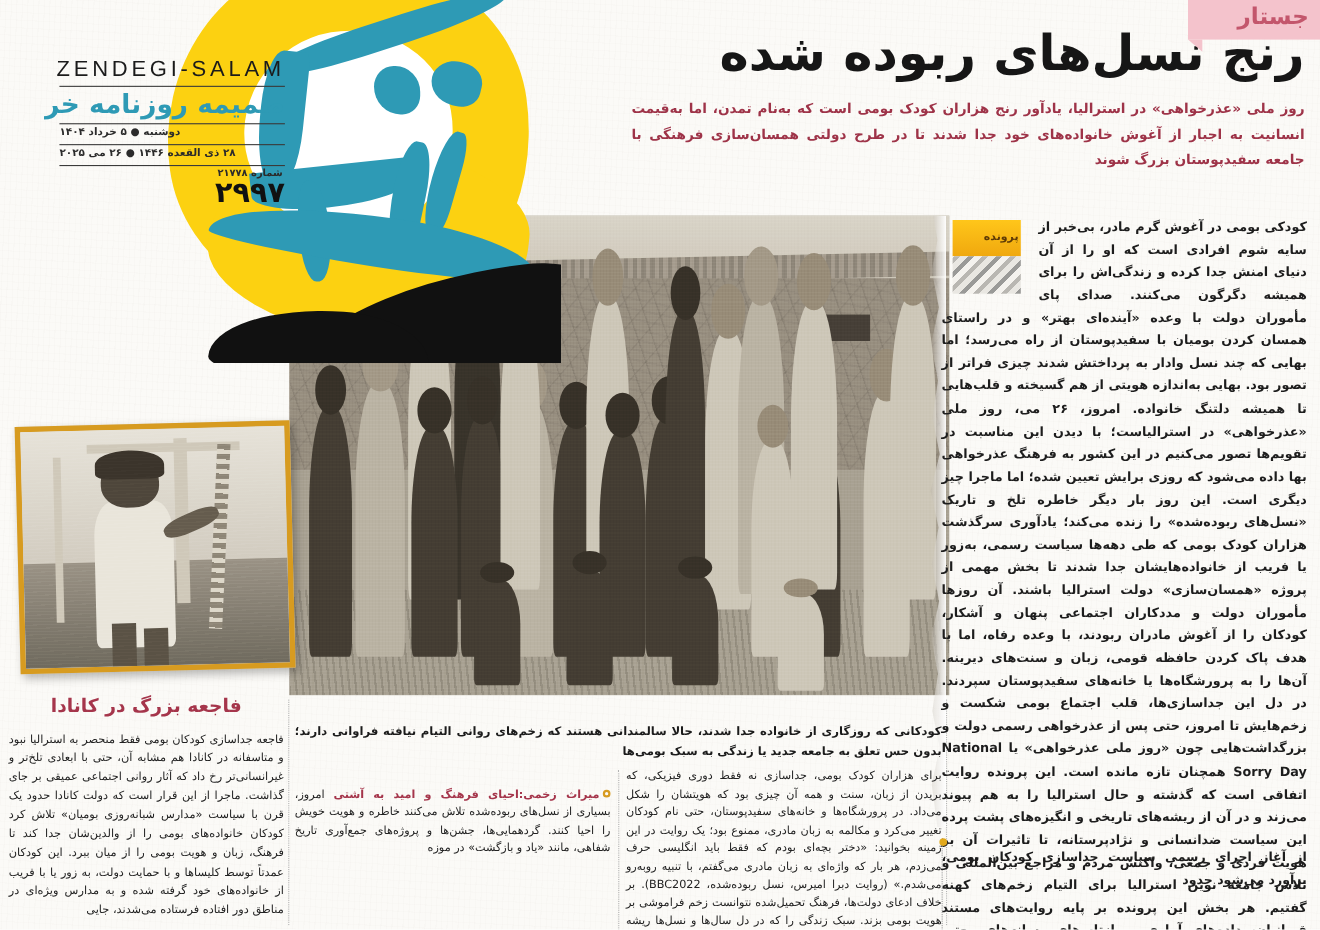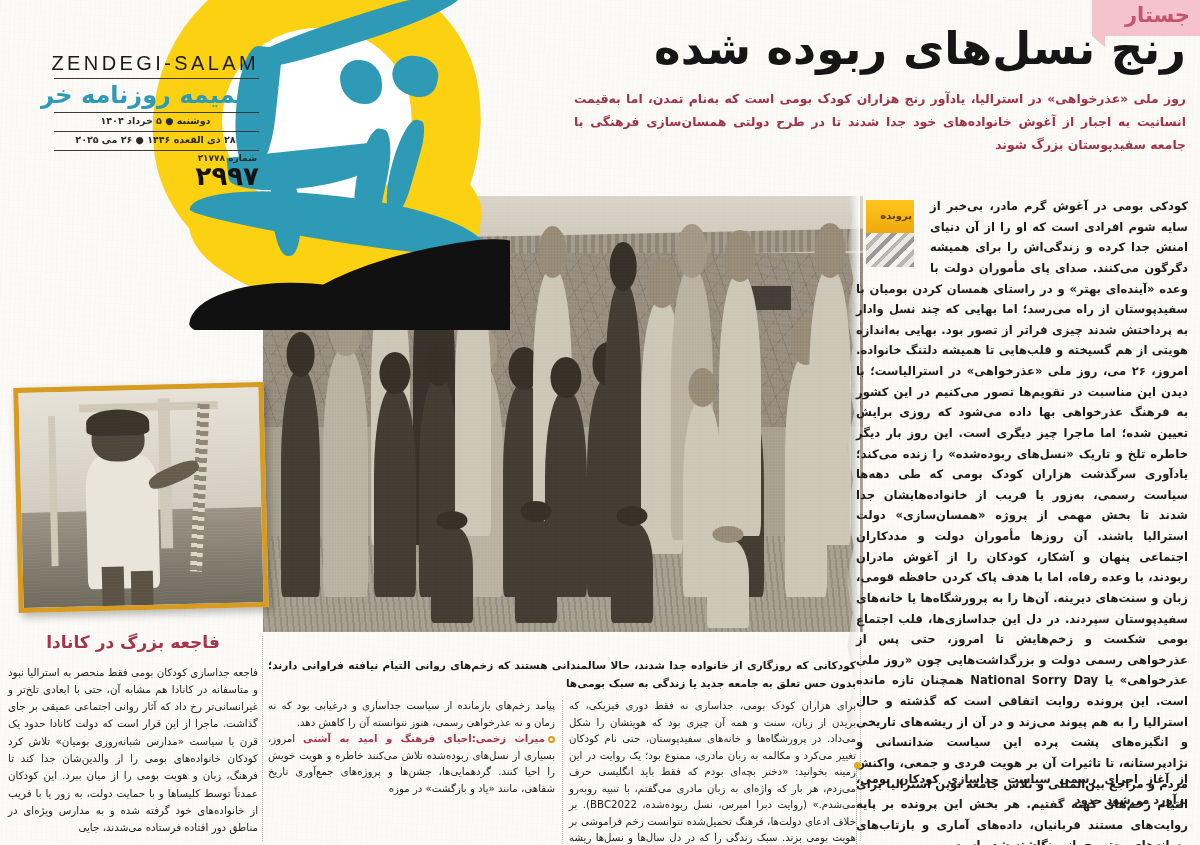--- a/index.html
+++ b/index.html
@@ -130,21 +130,21 @@
     letter-spacing: -0.5px;
     white-space: nowrap;
   }
   .mast-rule {
     border-top: 1px solid #3a3a3a;
     margin-top: 3px;
   }
   .mast-date {
     font-size: 9.5px;
     color: #2b2b2b;
-    text-align: center;
+    text-align: left;
     padding: 2px 2px 2px 0;
     white-space: nowrap;
     font-weight: 700;
   }
   .mast-num-lbl {
     font-size: 9px;
     color: #2b2b2b;
     text-align: right;
     padding: 2px 2px 0 0;
     font-weight: 700;
@@ -155,21 +155,21 @@
     color: #111;
     text-align: right;
     line-height: 1.05;
     letter-spacing: 1px;
   }
 
   
   .jostar-tag {
     position: absolute;
     right: 0; top: 0;
-    width: 108px; height: 36px;
+    width: 120px; height: 36px;
     background: #F4C3CC;
     z-index: 9;
   }
   .jostar-tag .lbl {
     position: absolute;
     right: 10px; top: 3px;
     font-size: 21px;
     font-weight: 700;
     color: #C3566C;
     letter-spacing: -1px;
@@ -378,21 +378,21 @@
     background: #c79f7e; border-radius: 48%; }
   .avatar .hair { position: absolute; left: 20%; top: 11%; width: 60%; height: 26%;
     background: #241c15; border-radius: 50% 50% 18% 18%; }
   .avatar .beard { position: absolute; left: 26%; top: 40%; width: 48%; height: 26%;
     background: #2a2119; border-radius: 20% 20% 48% 48%; }
   .avatar .shirt { position: absolute; left: 8%; bottom: 0; width: 84%; height: 30%;
     background: #3d4a5c; border-radius: 34% 34% 0 0; }
 
   .dossier-badge {
     float: left;
-    width: 48px;
+    width: 62px;
     margin: 4px 16px 4px 10px;
     shape-outside: margin-box;
   }
   .dossier-badge .top {
     background: linear-gradient(#FFC61A, #F0A80E);
     color: #5d3a06;
     font-size: 10px;
     font-weight: 700;
     text-align: center;
     padding: 7px 2px 8px;
@@ -711,21 +711,20 @@
     <div class="sec-body">از آغاز اجرای رسمی سیاست جداسازی کودکان بومی، برآورد می‌شود حدود</div>
   </div>
 
   <div class="mid-article">
     <div class="mid-lede">کودکانی که روزگاری از خانواده جدا شدند، حالا سالمندانی هستند که زخم‌های روانی التیام نیافته فراوانی دارند؛ بدون حس تعلق به جامعه جدید یا زندگی به سبک بومی‌ها</div>
     <div class="mid-cols">
       <div class="mid-col has-sep">
         <span>برای هزاران کودک بومی، جداسازی نه فقط دوری فیزیکی، که بریدن از زبان، سنت و همه آن چیزی بود که هویتشان را شکل می‌داد. در پرورشگاه‌ها و خانه‌های سفیدپوستان، حتی نام کودکان تغییر می‌کرد و مکالمه به زبان مادری، ممنوع بود؛ یک روایت در این زمینه بخوانید: «دختر بچه‌ای بودم که فقط باید انگلیسی حرف می‌زدم، هر بار که واژه‌ای به زبان مادری می‌گفتم، با تنبیه روبه‌رو می‌شدم.» (روایت دبرا امیرس، نسل ربوده‌شده، BBC2022). بر خلاف ادعای دولت‌ها، فرهنگ تحمیل‌شده نتوانست زخم فراموشی بر هویت بومی بزند. سبک زندگی را که در دل سال‌ها و نسل‌ها ریشه دارد، نمی‌توان با فرمان یا به‌زور تغییر داد. در جدا شدن، جای خالی مادر و بیگانگی با دنیای جدید، در جان کودکان چنان حک شده بود که آنچه رزق و برق زندگی جدید نمی‌توانست تغییری در اصل</span>
       </div>
       <div class="mid-col">
-        <span>پیامد زخم‌های بازمانده از سیاست جداسازی و درغیابی بود که نه زمان و نه عذرخواهی رسمی، هنوز نتوانسته آن را کاهش دهد.</span>
         <br>
         <span class="bullet-dot"></span><span class="subhead-inline">میراث زخمی:</span><span class="subhead-inline accent">احیای فرهنگ و امید به آشتی</span>
         <span>امروز، بسیاری از نسل‌های ربوده‌شده تلاش می‌کنند خاطره و هویت خویش را احیا کنند. گردهمایی‌ها، جشن‌ها و پروژه‌های جمع‌آوری تاریخ شفاهی، مانند «یاد و بازگشت» در موزه</span>
       </div>
     </div>
   </div>
 
   <div class="left-article">
     <h2 class="left-title">
       <span>فاجعه بزرگ در کانادا</span><br>

